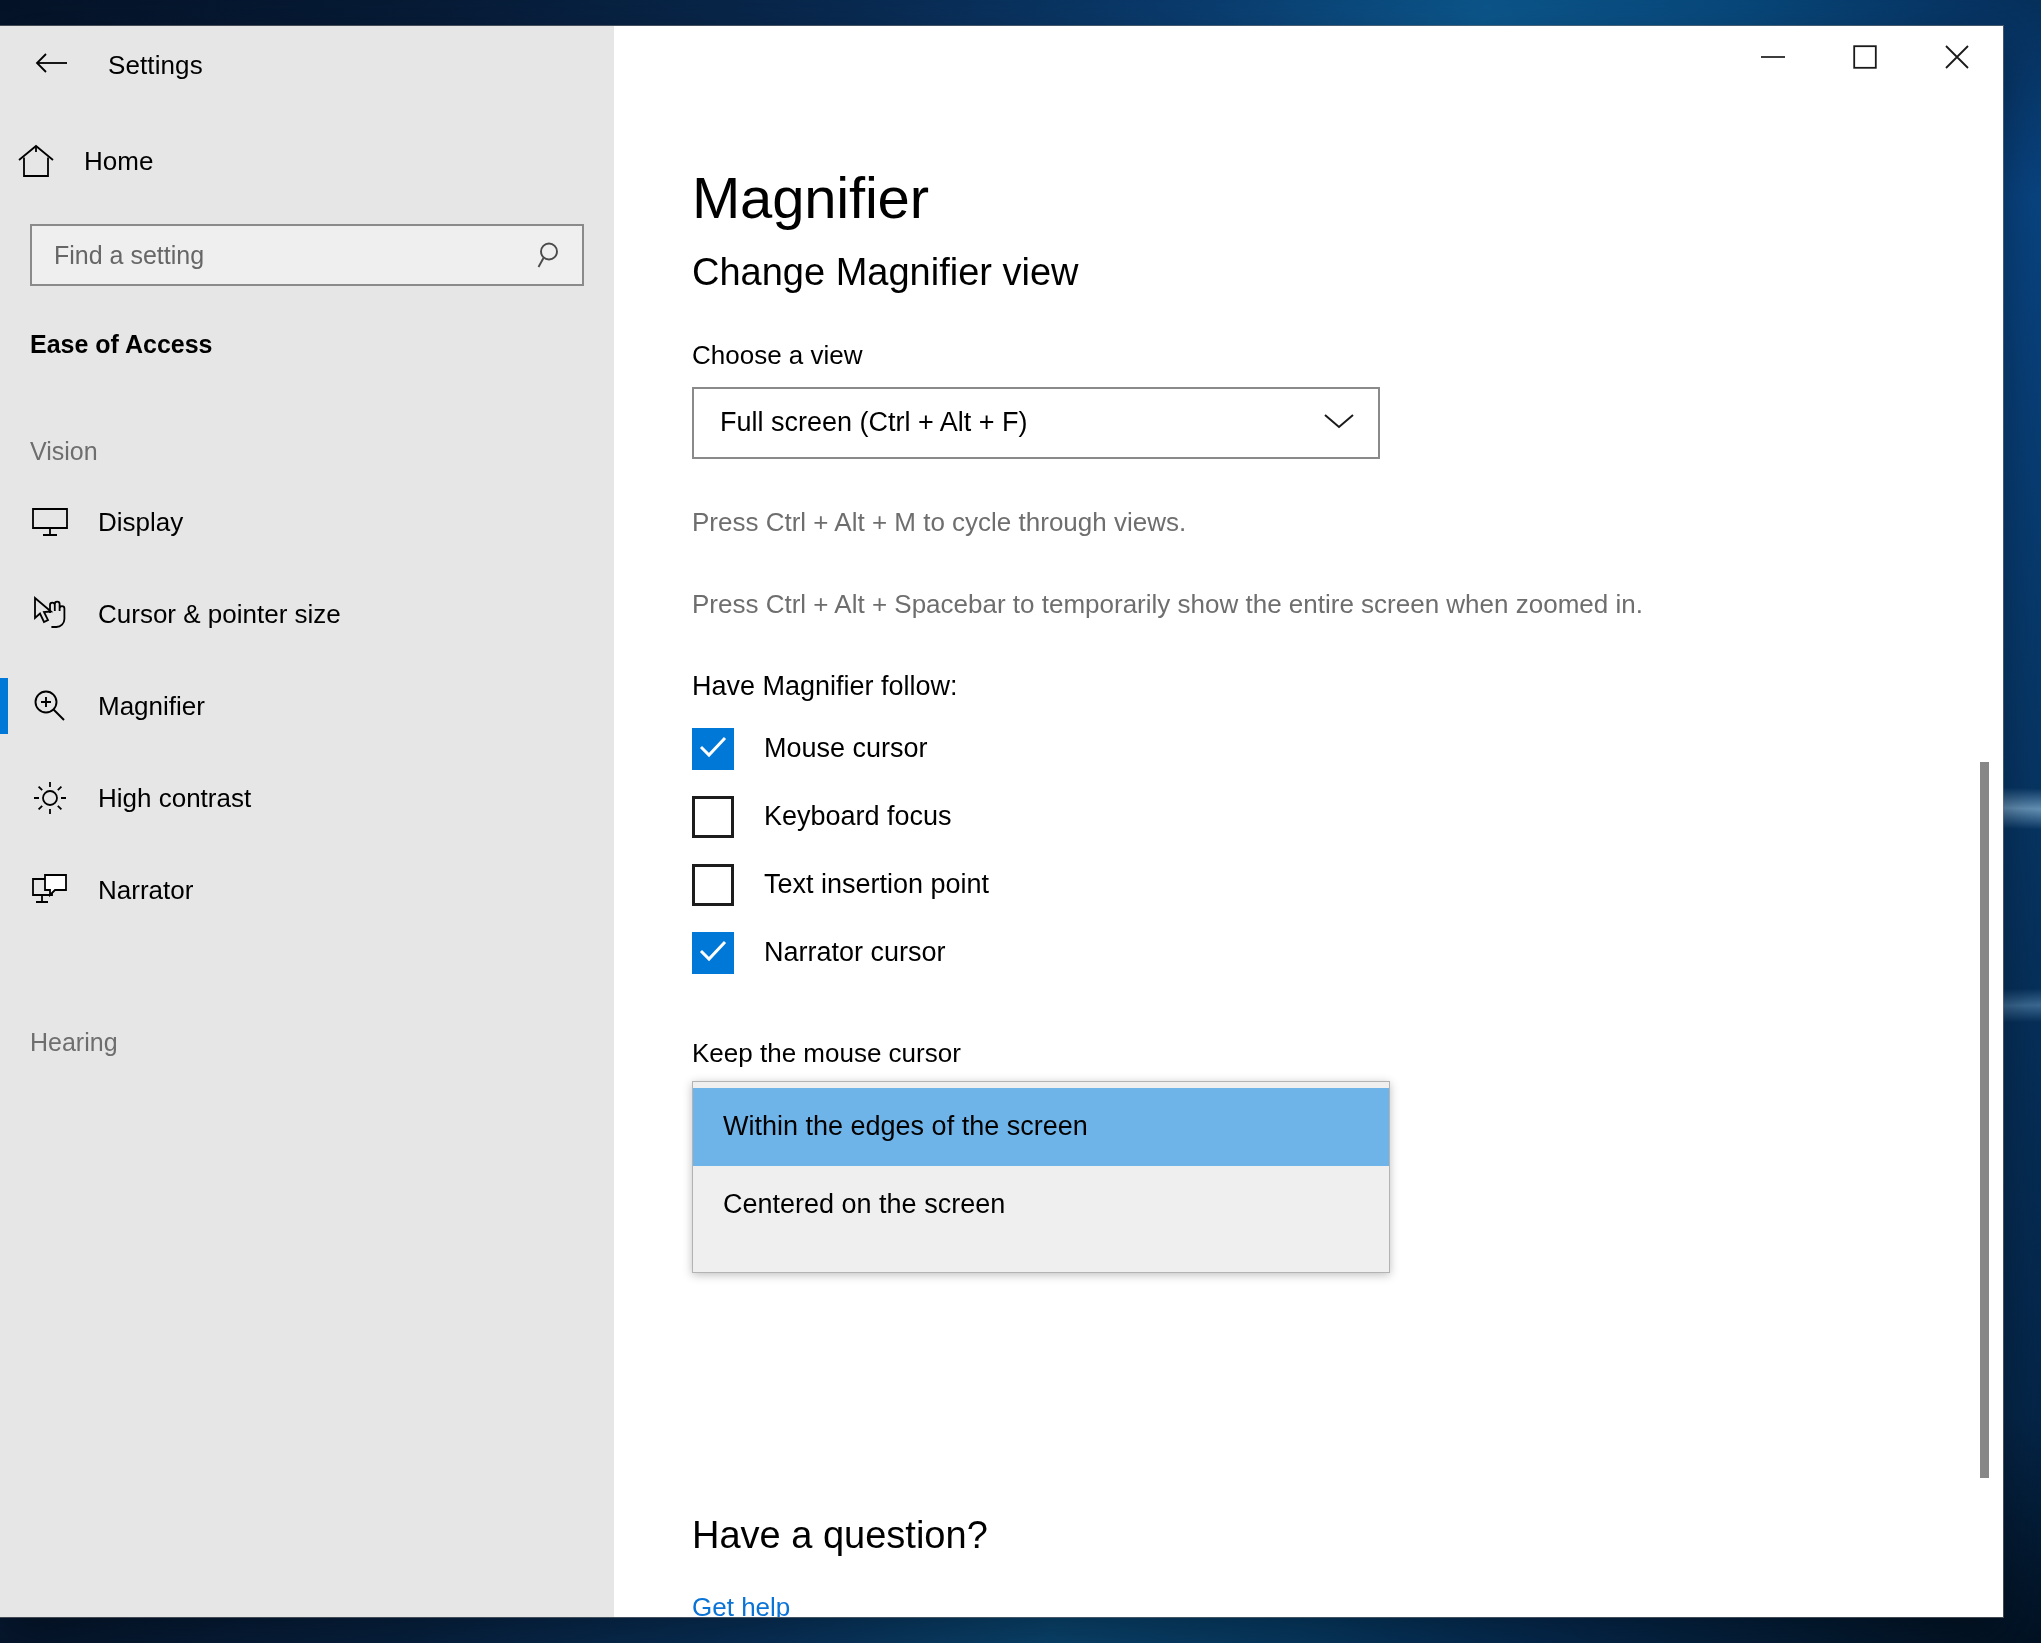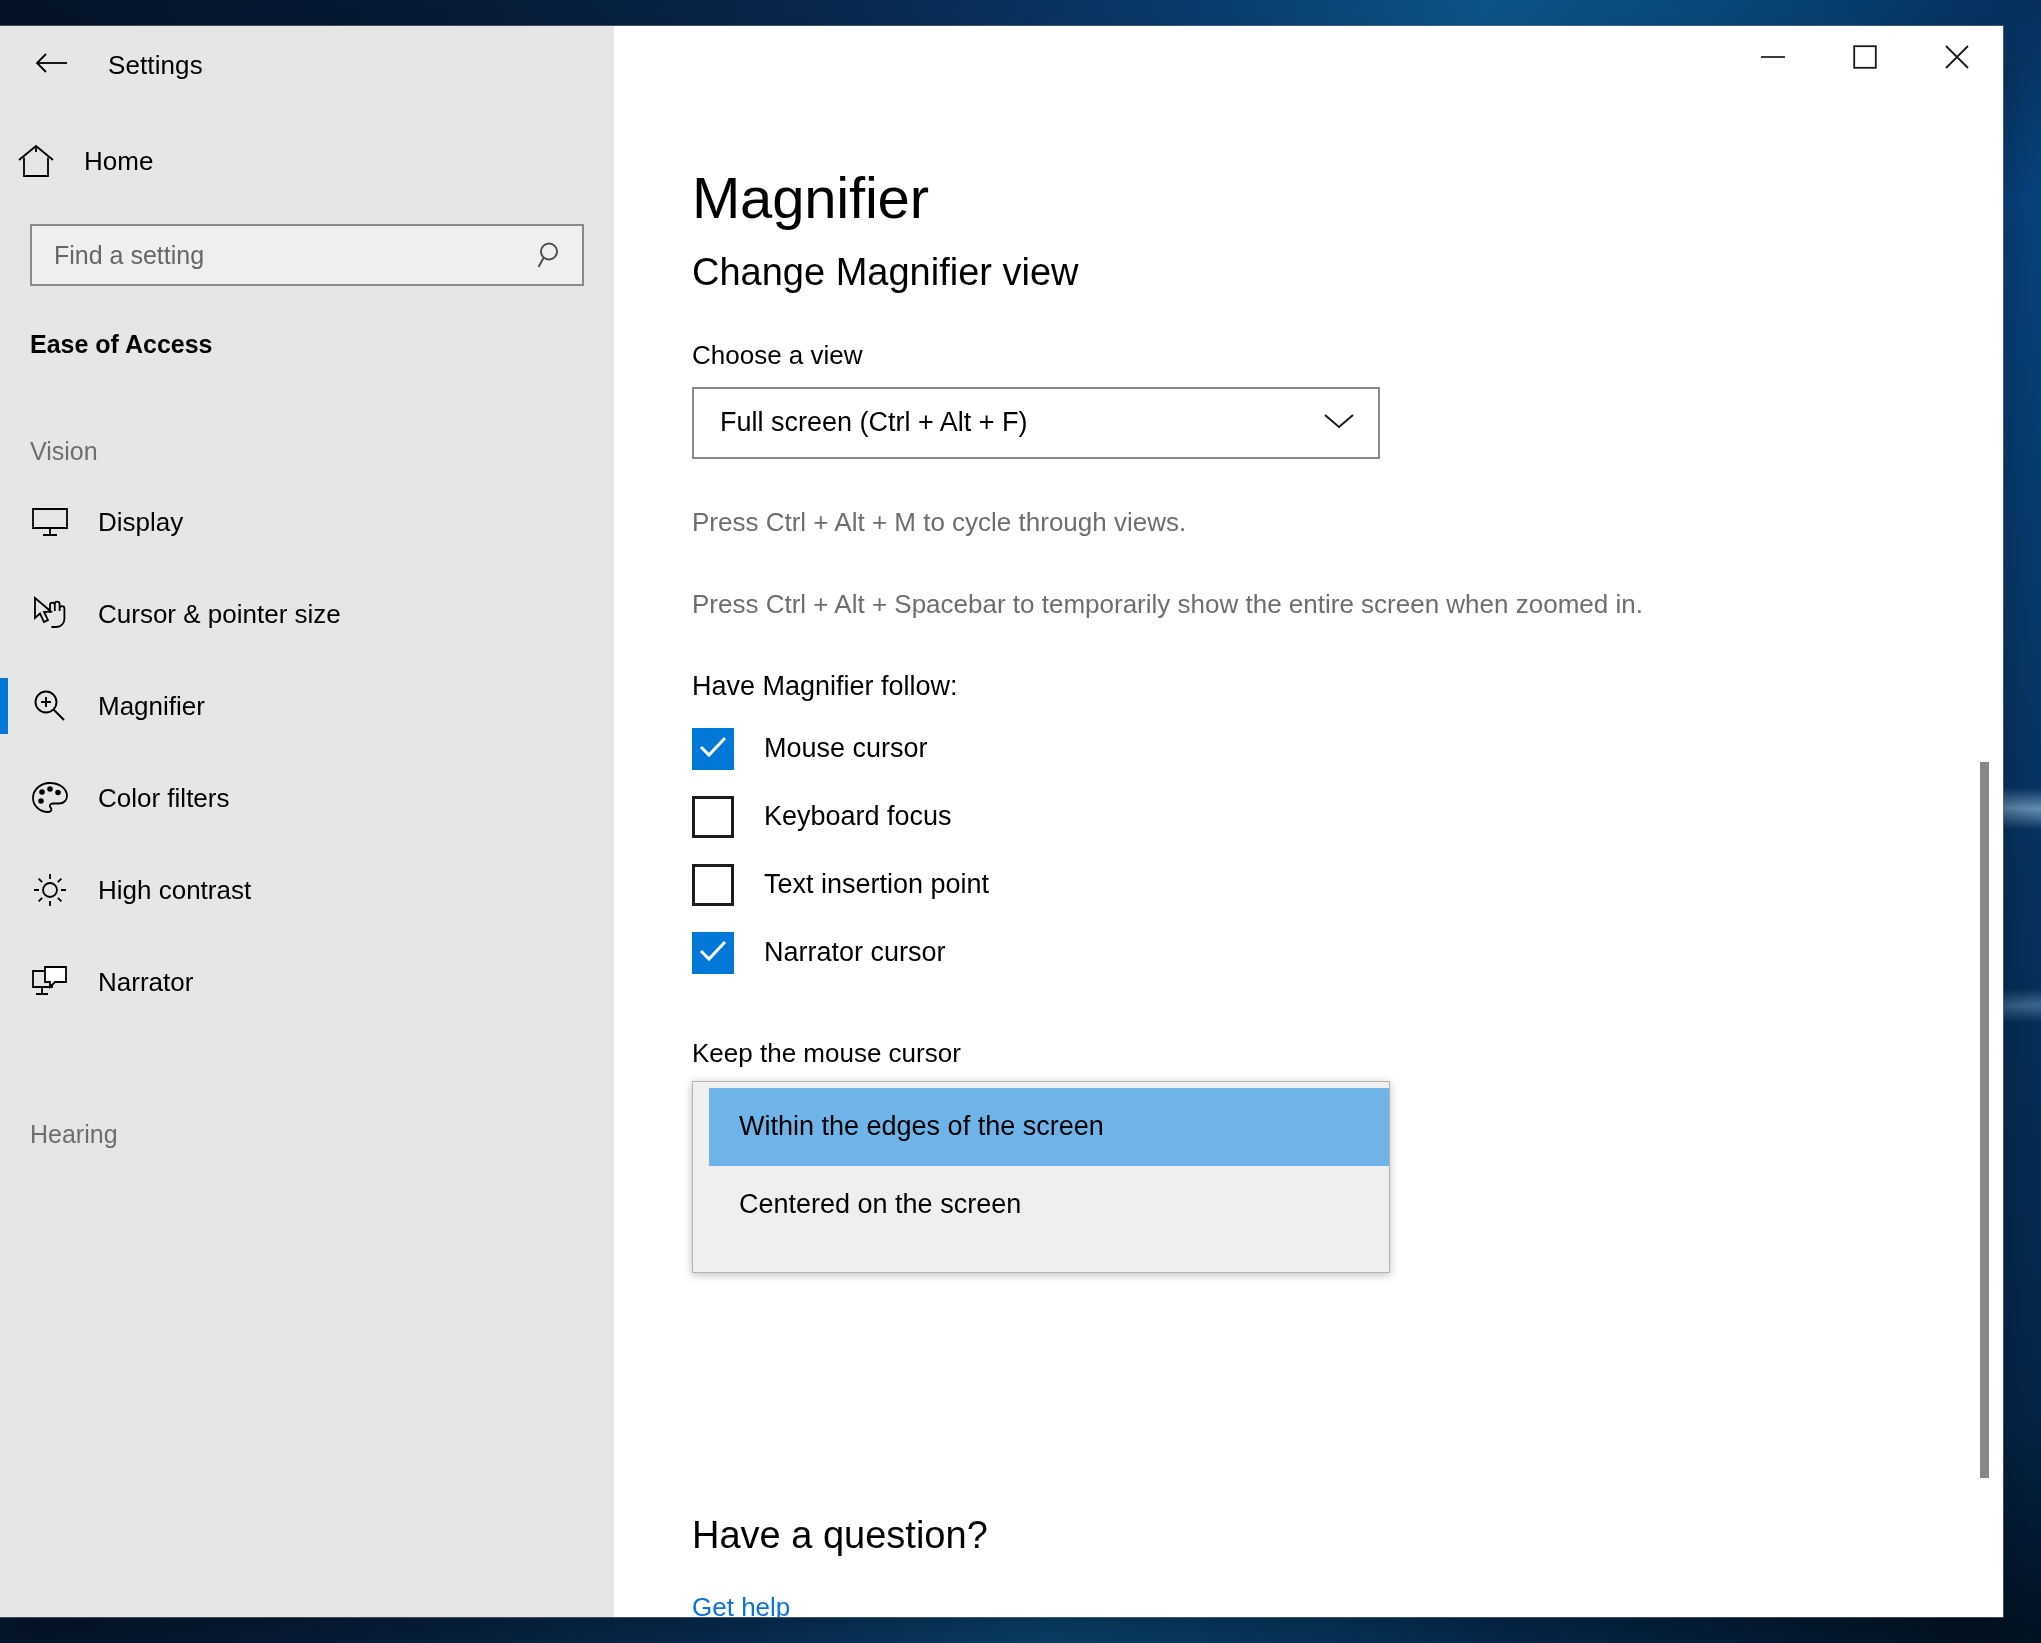--- a/index.html
+++ b/index.html
@@ -301,21 +301,21 @@
     margin-top: 64px;
   }
 
   
   #keep-cursor-popup {
     margin-top: 12px;
     width: 698px;
     background: #efefef;
     border: 1px solid #b3b3b3;
     box-shadow: 0 2px 9px rgba(0,0,0,.25);
-    padding: 6px 0 28px 16px;
+    padding: 6px 0 28px 0;
     position: relative;
     z-index: 20;
   }
   .popup-option {
     height: 78px;
     display: flex;
     align-items: center;
     padding-left: 30px;
     font-size: 27px;
     color: #000;
@@ -449,32 +449,20 @@
         <span class="nav-icon">
           <svg width="40" height="38" viewBox="0 0 40 38" fill="none" stroke="#000" stroke-width="1.9">
             <circle cx="16" cy="15" r="10.5"></circle>
             <path d="M11 15 H21 M16 10 V20"></path>
             <path d="M23.5 22.5 L34 33"></path>
           </svg>
         </span>
         <span class="nav-label">Magnifier</span>
       </div>
 
-      <div class="nav-item">
-        <span class="nav-icon">
-          <svg width="40" height="38" viewBox="0 0 40 38" fill="none" stroke="#000" stroke-width="1.8">
-            <path d="M20 4 C10 4 3 11 3 19 C3 27 10 33 18 33 C22 33 22 30 20.5 28.5 C19 27 20 24.5 23 24.5 H29 C34 24.5 37 21 37 17 C37 9.5 29.5 4 20 4 Z"></path>
-            <circle cx="12" cy="13" r="1.9" fill="#000"></circle>
-            <circle cx="20" cy="10" r="1.9" fill="#000"></circle>
-            <circle cx="28" cy="13.5" r="1.9" fill="#000"></circle>
-            <circle cx="11" cy="22" r="1.9" fill="#000"></circle>
-          </svg>
-        </span>
-        <span class="nav-label">Color filters</span>
-      </div>
 
       <div class="nav-item">
         <span class="nav-icon">
           <svg width="40" height="38" viewBox="0 0 40 38" fill="none" stroke="#000" stroke-width="1.8">
             <circle cx="20" cy="19" r="7"></circle>
             <path d="M20 3 V8 M20 30 V35 M4 19 H9 M31 19 H36 M8.6 7.6 L12.2 11.2 M27.8 26.8 L31.4 30.4 M31.4 7.6 L27.8 11.2 M12.2 26.8 L8.6 30.4"></path>
           </svg>
         </span>
         <span class="nav-label">High contrast</span>
       </div>

